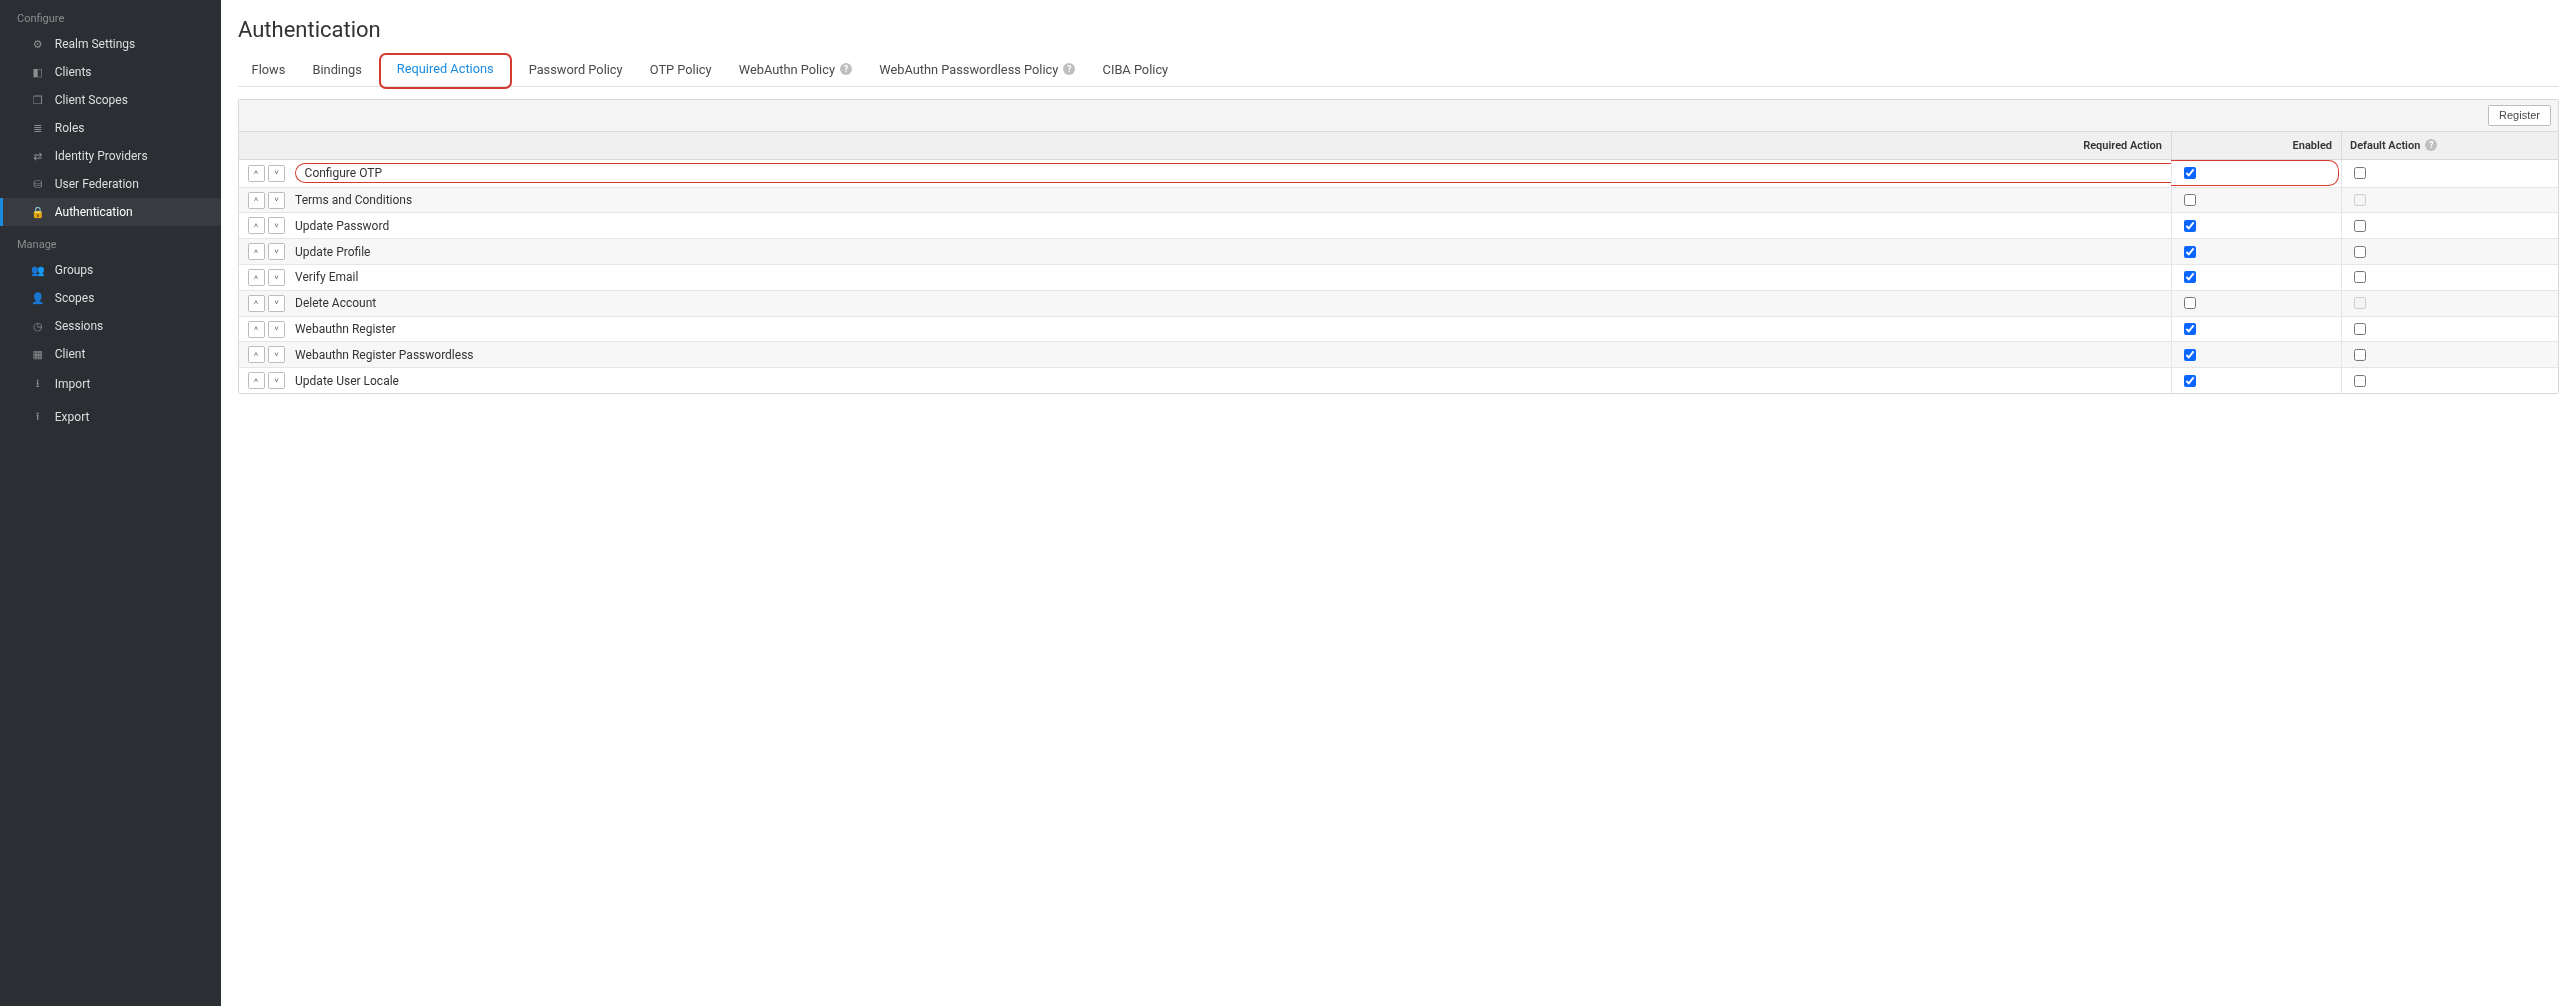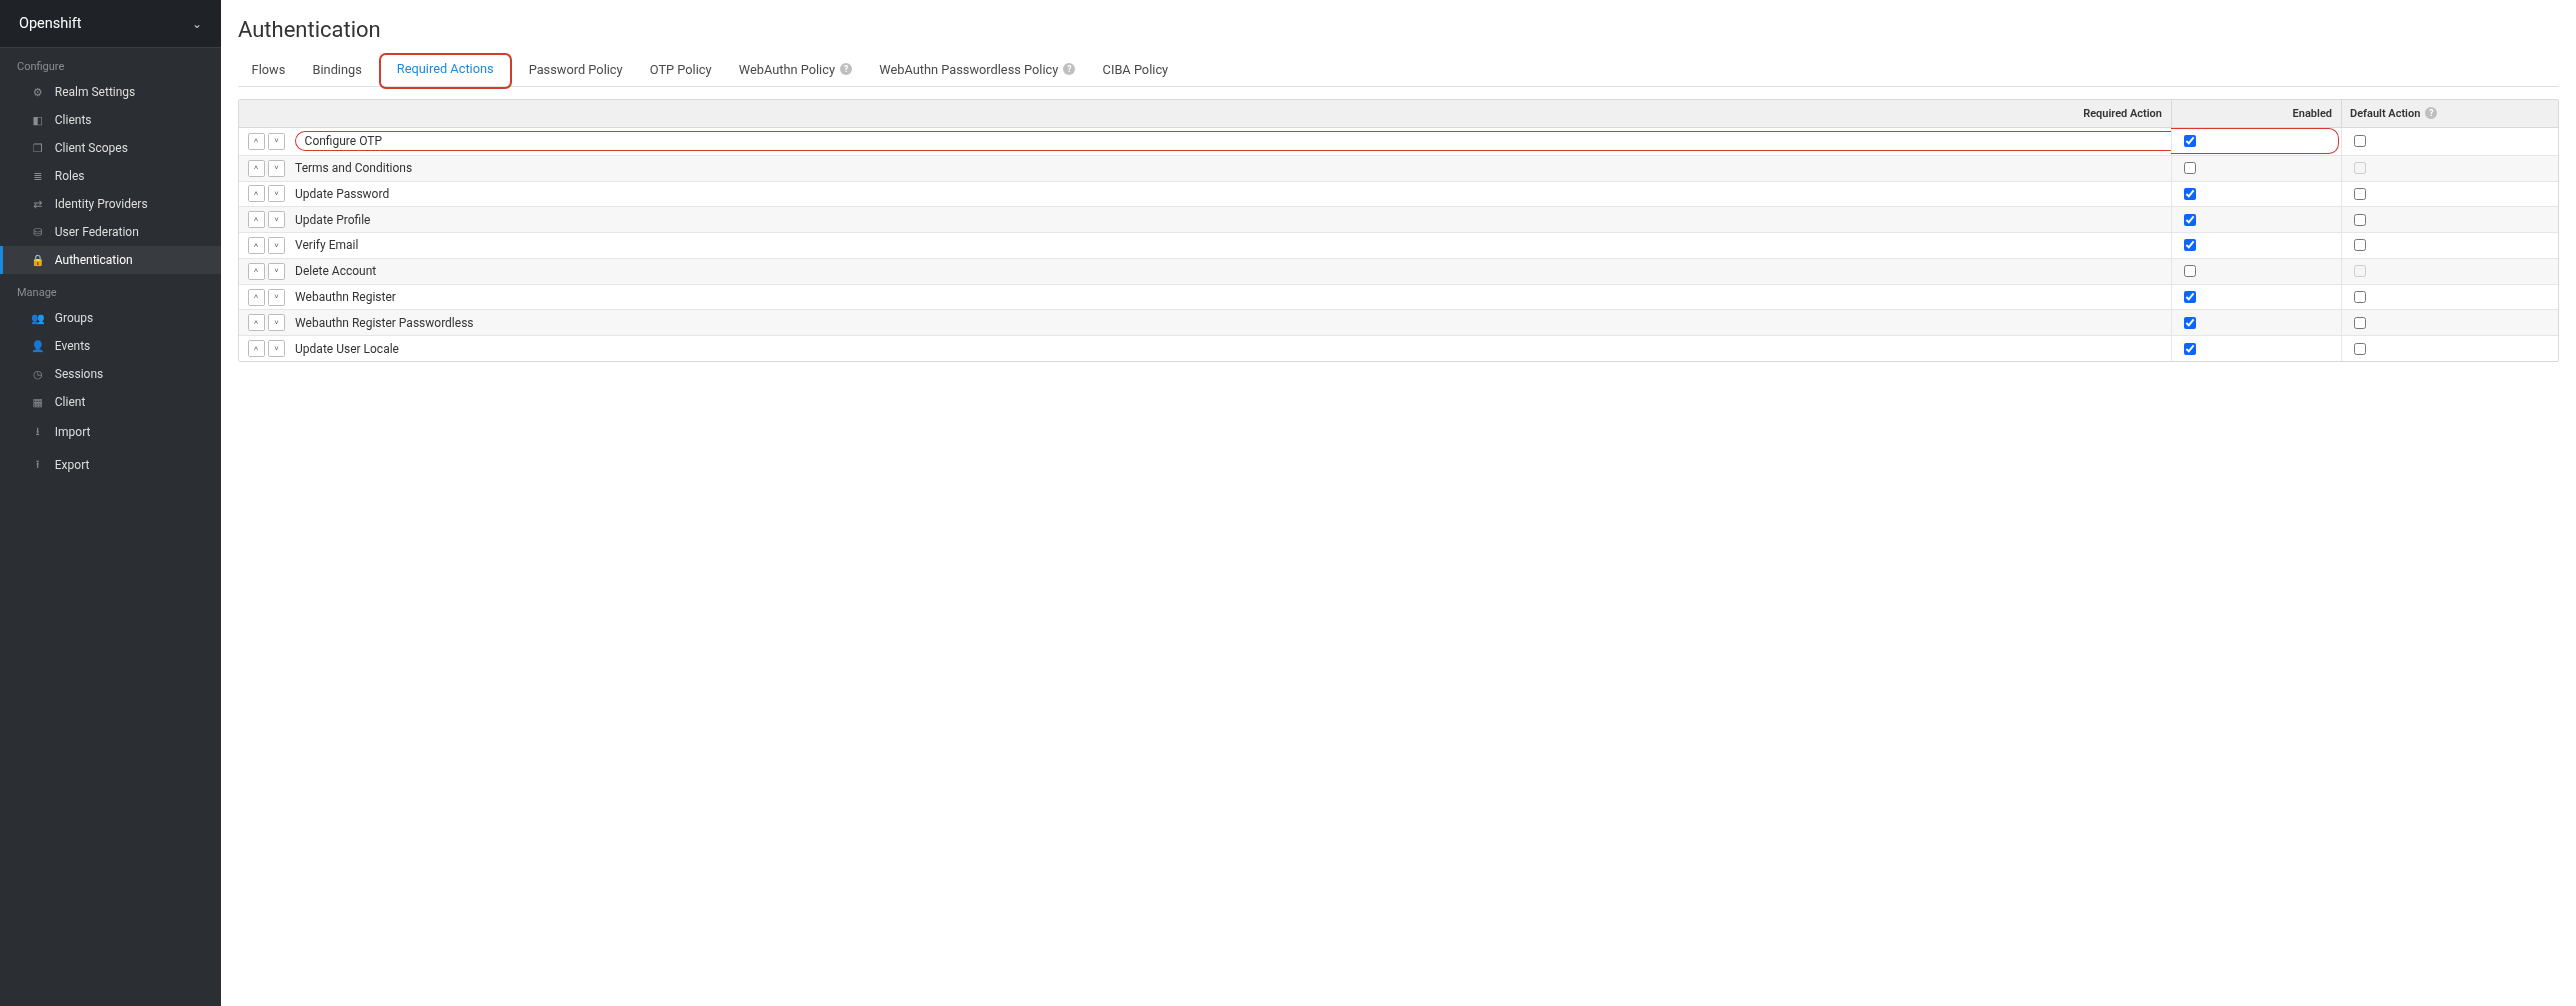--- a/index.html
+++ b/index.html
@@ -226,24 +226,20 @@
 
   .th-flex { display:flex; align-items:center; gap:5.1px; }
 
   
   .glyph { font-family: inherit; }
 </style>
 </head>
 <body>
 
 <aside class="sidebar">
-  <div class="realm-selector">
-    <span class="name">Openshift</span>
-    <span class="chev">⌄</span>
-  </div>
   <div id="sidebar-sections">
       <div class="section-label">Configure</div>
       <div class="nav-item">
         <span class="icon glyph">⚙</span>
         <span>Realm Settings</span>
       </div>
       <div class="nav-item">
         <span class="icon glyph">◧</span>
         <span>Clients</span>
       </div>
@@ -267,21 +263,21 @@
         <span class="icon glyph">🔒</span>
         <span>Authentication</span>
       </div>
       <div class="section-label">Manage</div>
       <div class="nav-item">
         <span class="icon glyph">👥</span>
         <span>Groups</span>
       </div>
       <div class="nav-item">
         <span class="icon glyph">👤</span>
-        <span>Events</span>
+        <span>Scopes</span>
       </div>
       <div class="nav-item">
         <span class="icon glyph">◷</span>
         <span>Sessions</span>
       </div>
       <div class="nav-item">
         <span class="icon glyph">▦</span>
         <span>Client</span>
       </div>
       <div class="nav-item">
@@ -321,20 +317,23 @@
       <div class="tab">
         <span>WebAuthn Passwordless Policy</span>
         <span class="help-icon">?</span>
       </div>
       <div class="tab">
         <span>CIBA Policy</span>
       </div>
     </div>
 
   <div class="panel">
+    <div class="panel-header">
+      <button class="btn">Register</button>
+    </div>
     <table class="req">
       <thead>
         <tr>
           <th class="col-action">Required Action</th>
           <th class="col-enabled">Enabled</th>
           <th class="col-default">
             <span class="th-flex">
               <span>Default Action</span>
               <span class="help-icon">?</span>
             </span>

